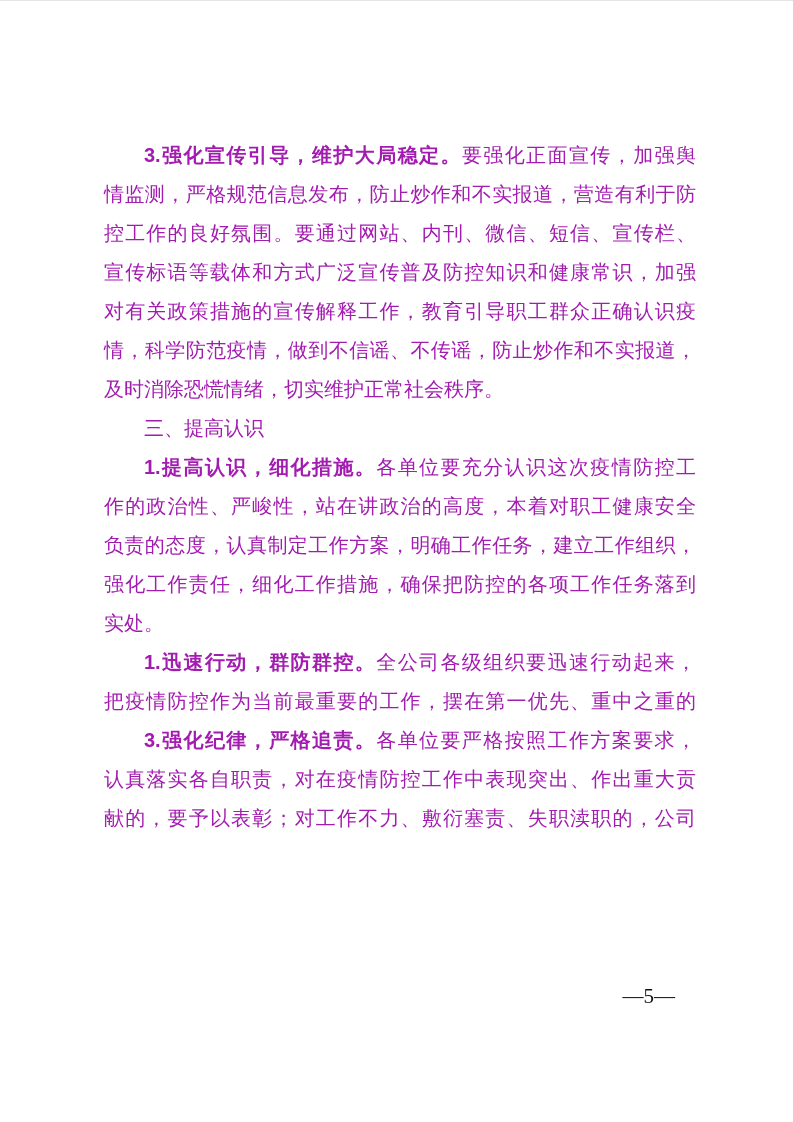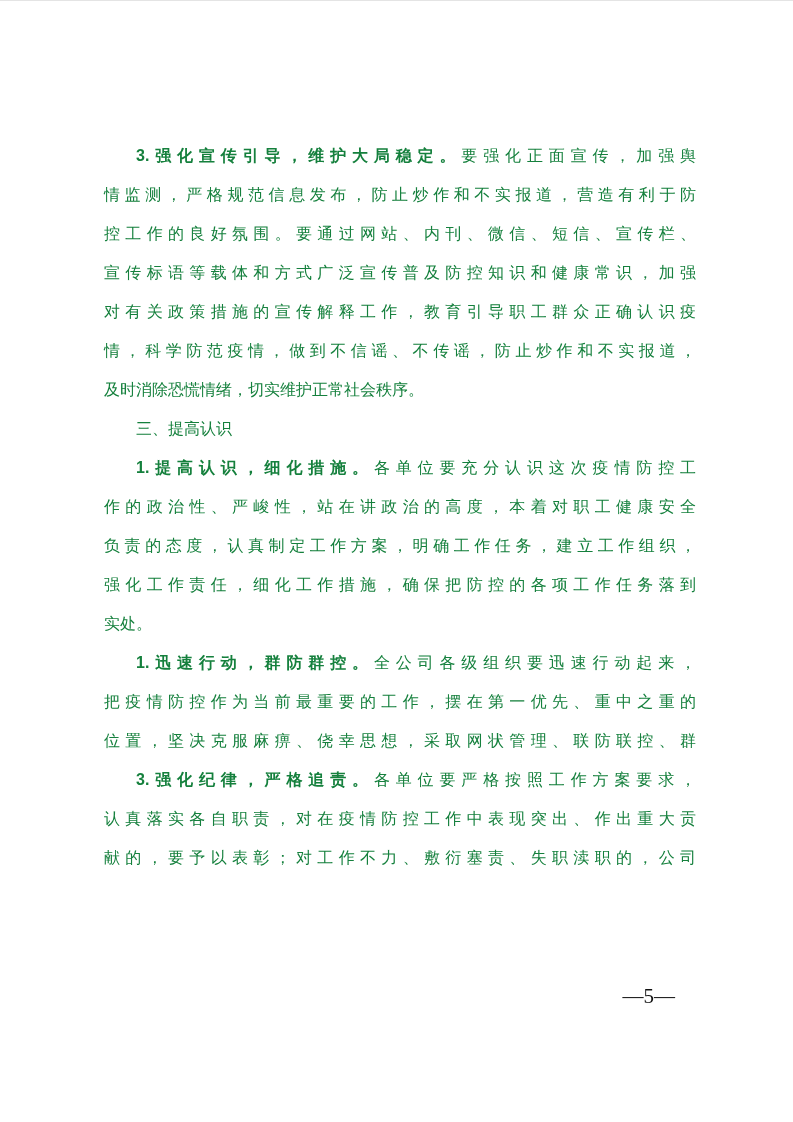--- a/index.html
+++ b/index.html
@@ -27,26 +27,26 @@
     height: 1px;
     background: #e4e4e4;
   }
   .text-block {
     position: absolute;
     top: 136px;
     left: 104px;
     width: 592px;
   }
   .line {
-    font-size: 16px;
+    font-size: 20px;
     line-height: 39px;
     height: 39px;
     white-space: nowrap;
     text-align: left;
-    color: #15803d;
+    color: #a21caf;
   }
   
   .line.fill {
     white-space: normal;
     text-align: justify;
     text-align-last: justify;
     text-justify: inter-ideograph;
   }
   .line.indent { text-indent: 2em; }
   .run { font-weight: 400; }
@@ -75,19 +75,18 @@
       <div class="line fill"><span class="run">情，科学防范疫情，做到不信谣、不传谣，防止炒作和不实报道，</span></div>
       <div class="line"><span class="run">及时消除恐慌情绪，切实维护正常社会秩序。</span></div>
       <div class="line indent"><span class="run">三、提高认识</span></div>
       <div class="line indent fill"><span class="run bold">1.提高认识，细化措施。</span><span class="run">各单位要充分认识这次疫情防控工</span></div>
       <div class="line fill"><span class="run">作的政治性、严峻性，站在讲政治的高度，本着对职工健康安全</span></div>
       <div class="line fill"><span class="run">负责的态度，认真制定工作方案，明确工作任务，建立工作组织，</span></div>
       <div class="line fill"><span class="run">强化工作责任，细化工作措施，确保把防控的各项工作任务落到</span></div>
       <div class="line"><span class="run">实处。</span></div>
       <div class="line indent fill"><span class="run bold">1.迅速行动，群防群控。</span><span class="run">全公司各级组织要迅速行动起来，</span></div>
       <div class="line fill"><span class="run">把疫情防控作为当前最重要的工作，摆在第一优先、重中之重的</span></div>
-      <div class="line fill"><span class="run">位置，坚决克服麻痹、侥幸思想，采取网状管理、联防联控、群</span></div>
       <div class="line indent fill"><span class="run bold">3.强化纪律，严格追责。</span><span class="run">各单位要严格按照工作方案要求，</span></div>
       <div class="line fill"><span class="run">认真落实各自职责，对在疫情防控工作中表现突出、作出重大贡</span></div>
       <div class="line fill"><span class="run">献的，要予以表彰；对工作不力、敷衍塞责、失职渎职的，公司</span></div>
     </main>
   <div class="page-number">—5—</div>
 </div>
 
 </body></html>

